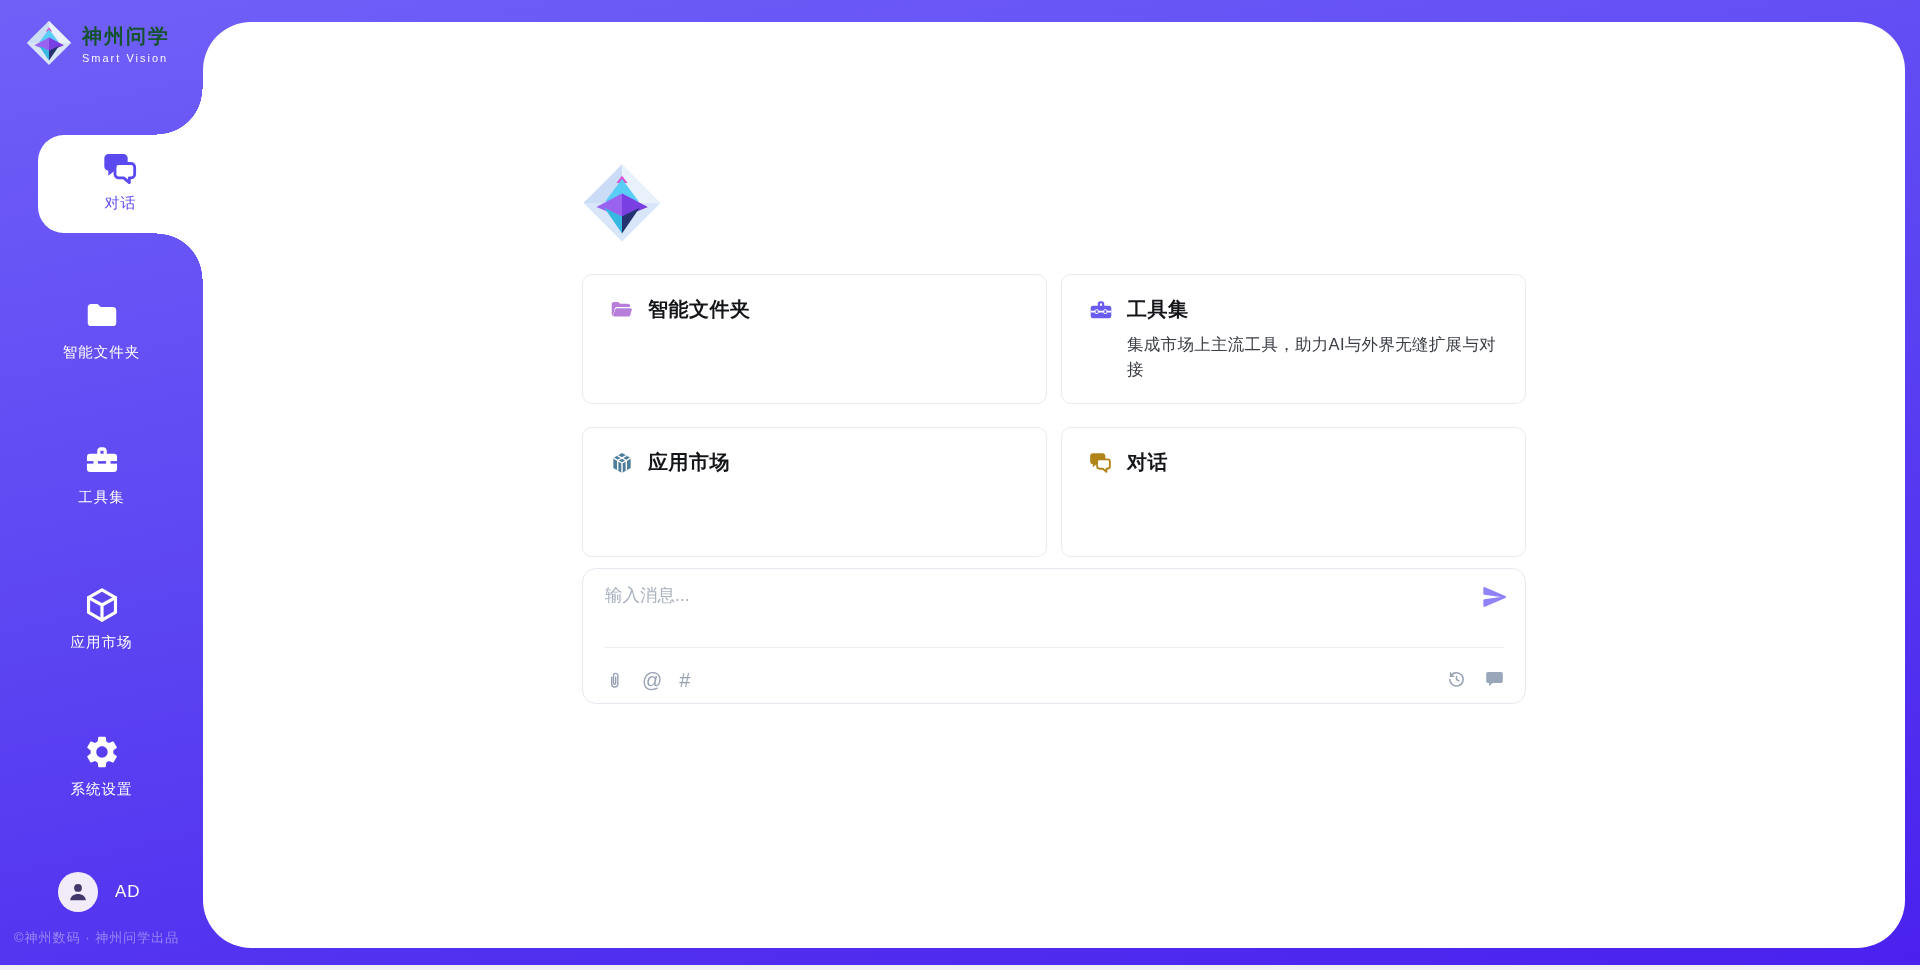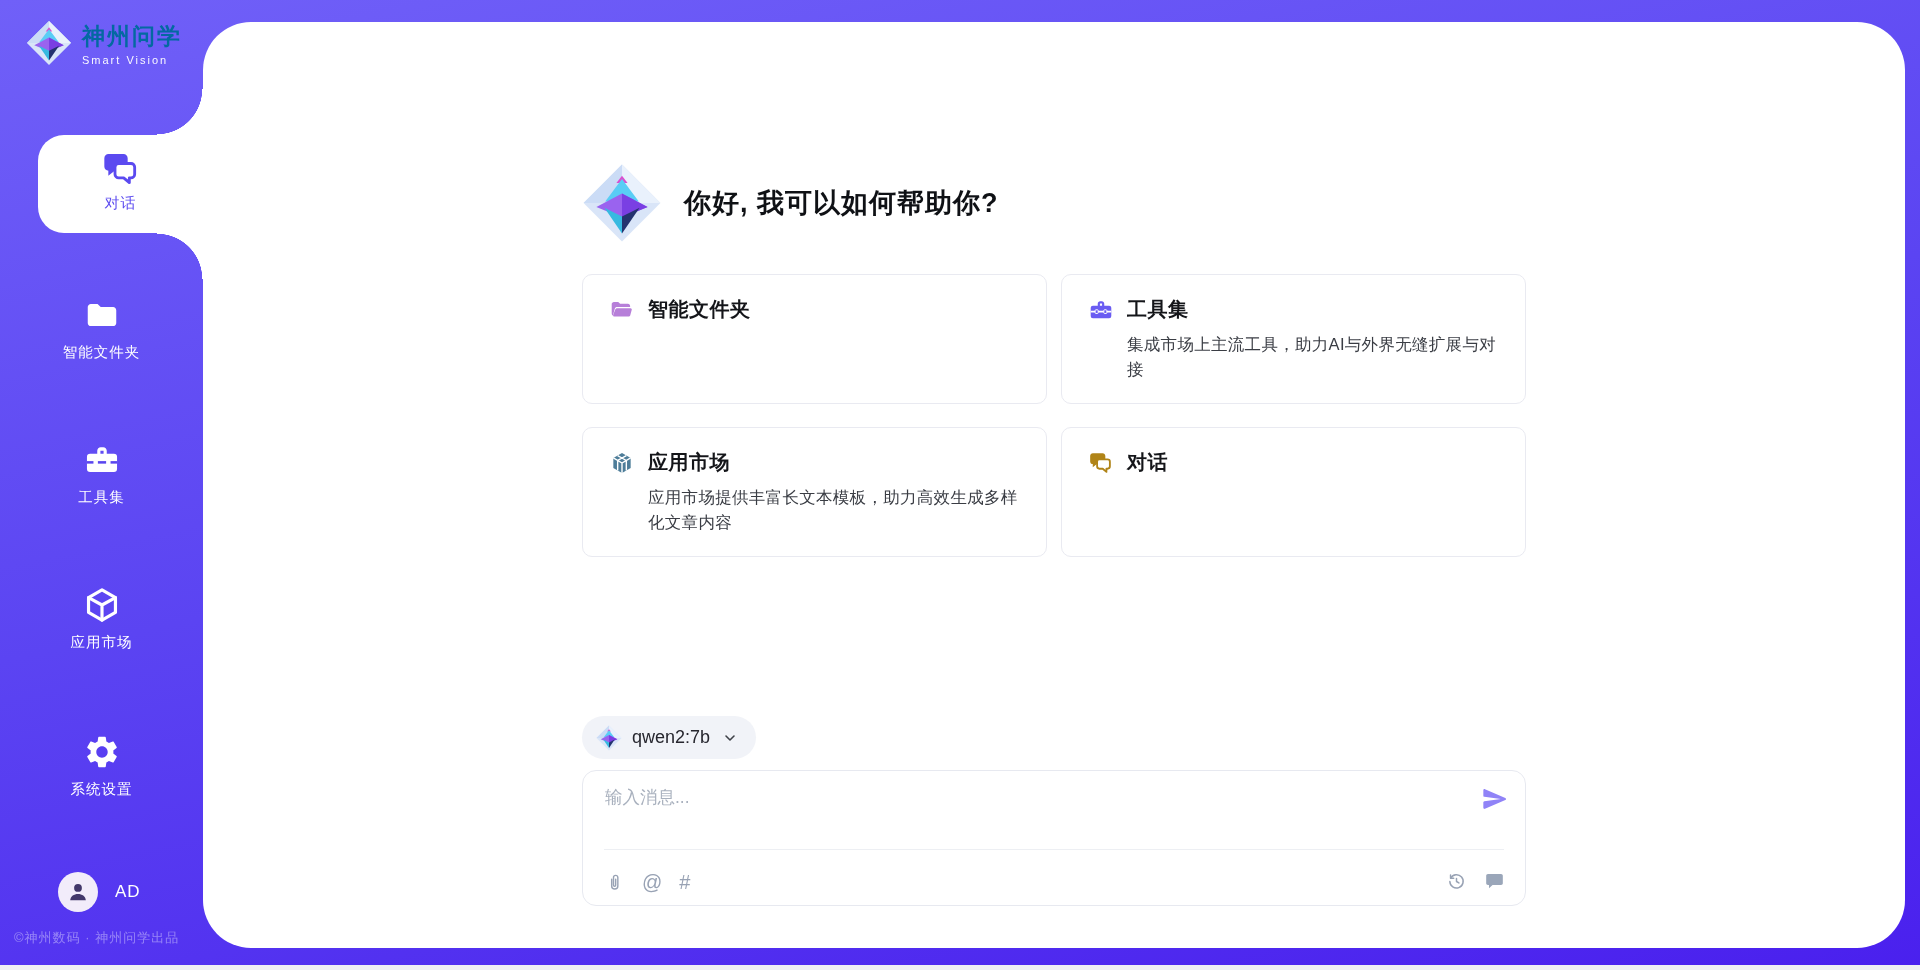--- a/index.html
+++ b/index.html
@@ -7,21 +7,21 @@
   body {
     font-family: "Liberation Sans", "DejaVu Sans", sans-serif;
     background: linear-gradient(168deg, #7060F8 0%, #5B44F2 48%, #4A20EE 100%);
     position: relative;
   }
 
   
   .sidebar { position:absolute; left:0; top:0; width:203px; height:100%; }
   .brand { position:absolute; top:20px; left:26px; display:flex; align-items:center; gap:10px; }
   .brand-logo { width:46px; height:46px; }
-  .brand-title { color:#0369a1; font-size:23px; font-weight:700; letter-spacing:2px; }
+  .brand-title { color:#14532d; font-size:20px; font-weight:700; letter-spacing:2px; }
   .brand-subtitle { color:#fff; font-size:11px; letter-spacing:2px; margin-top:2px; opacity:.95; }
 
   .nav-item {
     position:absolute; left:0; width:203px; text-align:center; color:#fff;
     font-size:14.5px; cursor:pointer; letter-spacing:1px;
   }
   .nav-item svg { display:block; margin:0 auto 9px; }
 
   .nav-tab {
     position:absolute; top:135px; left:38px; width:165px; height:98px;
@@ -181,21 +181,20 @@
     <div class="copyright">©神州数码 · 神州问学出品</div>
   </aside>
 
   <main class="main-panel">
     <div class="content">
 
       <div class="greeting">
         <svg class="greeting-logo">
             <use href="#diamond-sym"></use>
           </svg>
-        <h1>你好, 我可以如何帮助你?</h1>
       </div>
 
       <div class="cards">
 
         <div class="card">
           <div class="card-head">
             <svg width="26" height="26" viewBox="0 0 24 24" fill="#B77FD9">
               <path d="M2.5 6.5c0-1.1.9-2 2-2h4l1.8 1.8h7.2c1.1 0 2 .9 2 2v.9H7.3c-.9 0-1.7.6-1.9 1.5l-1.8 6.4c-.7-.3-1.1-1-1.1-1.8V6.5z"></path>
               <path d="M7.6 10.4h12.3c.8 0 1.3.7 1.1 1.4l-1.3 4.8c-.2.9-1 1.5-1.9 1.5H4.9c-.8 0-1.3-.7-1.1-1.4l1.9-4.9c.2-.8 1-1.4 1.9-1.4z"></path>
             </svg>
@@ -218,44 +217,34 @@
         </div>
 
         <div class="card">
           <div class="card-head">
             <svg width="26" height="26" viewBox="0 0 24 24">
               <path d="M12 2.8l8 4.5v9.4l-8 4.5-8-4.5V7.3z" fill="#4E7D99"></path>
               <path d="M4 7.3L12 12l8-4.7M12 12v9.2M8 5.1l8 4.6M8 19v-9.3l8-4.6M16 19v-9.3" stroke="#fff" stroke-width="1.3" fill="none"></path>
             </svg>
             <span class="card-title">应用市场</span>
           </div>
-          <p class="card-desc">应用市场提供丰富长文本模板，助力高效生成多样化文章内容</p>
         </div>
 
         <div class="card">
           <div class="card-head">
             <svg width="26" height="26" viewBox="0 0 24 24">
               <path d="M2 5.5C2 4.1 3.1 3 4.5 3h9C14.9 3 16 4.1 16 5.5v5c0 1.4-1.1 2.5-2.5 2.5H8.2L4.4 16v-3H4.5C3.1 13 2 11.9 2 10.5V5.5z" fill="#B08418"></path>
               <path d="M10.6 8.7h7.4c1.2 0 2.2 1 2.2 2.2v4.2c0 1.2-1 2.2-2.2 2.2h-1v2.9l-3.4-2.9h-3c-1.2 0-2.2-1-2.2-2.2v-4.2c0-1.2 1-2.2 2.2-2.2z" fill="#fff" stroke="#B08418" stroke-width="1.7" stroke-linejoin="round"></path>
             </svg>
             <span class="card-title">对话</span>
           </div>
         </div>
 
       </div>
 
-      <div class="model-pill">
-        <svg class="model-logo">
-            <use href="#diamond-sym"></use>
-          </svg>
-        <span class="model-name">qwen2:7b</span>
-        <svg class="chev" width="16" height="16" viewBox="0 0 24 24" fill="none" stroke="currentColor" stroke-width="2.4" stroke-linecap="round" stroke-linejoin="round">
-          <path d="M6 9l6 6 6-6"></path>
-        </svg>
-      </div>
 
       <div class="composer">
         <textarea placeholder="输入消息..." style=""></textarea>
 
         <button class="send-btn">
           <svg width="28" height="28" viewBox="0 0 24 24" fill="#9083F7">
             <path d="M3.4 20.4l17.45-7.48c.8-.34.8-1.5 0-1.84L3.4 3.6c-.66-.29-1.39.2-1.39.91l-.01 4.61c0 .5.37.93.87.99L17 12 2.87 13.88c-.5.07-.87.49-.87.99l.01 4.61c0 .72.73 1.21 1.39.92z"></path>
           </svg>
         </button>
 

